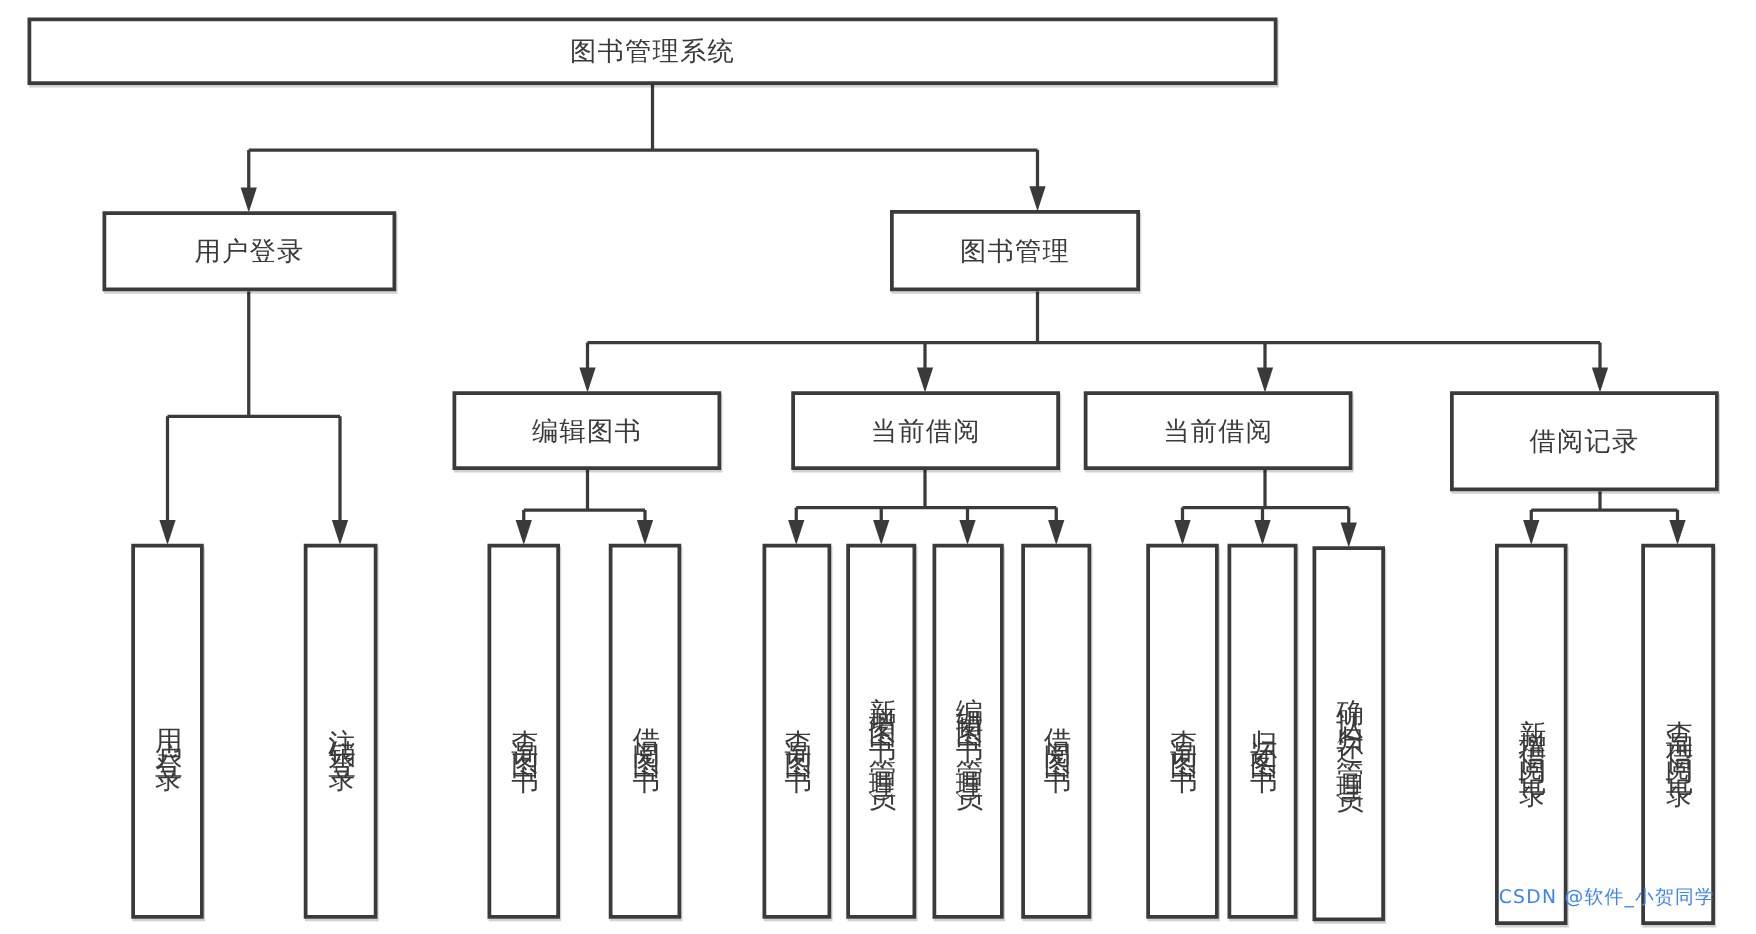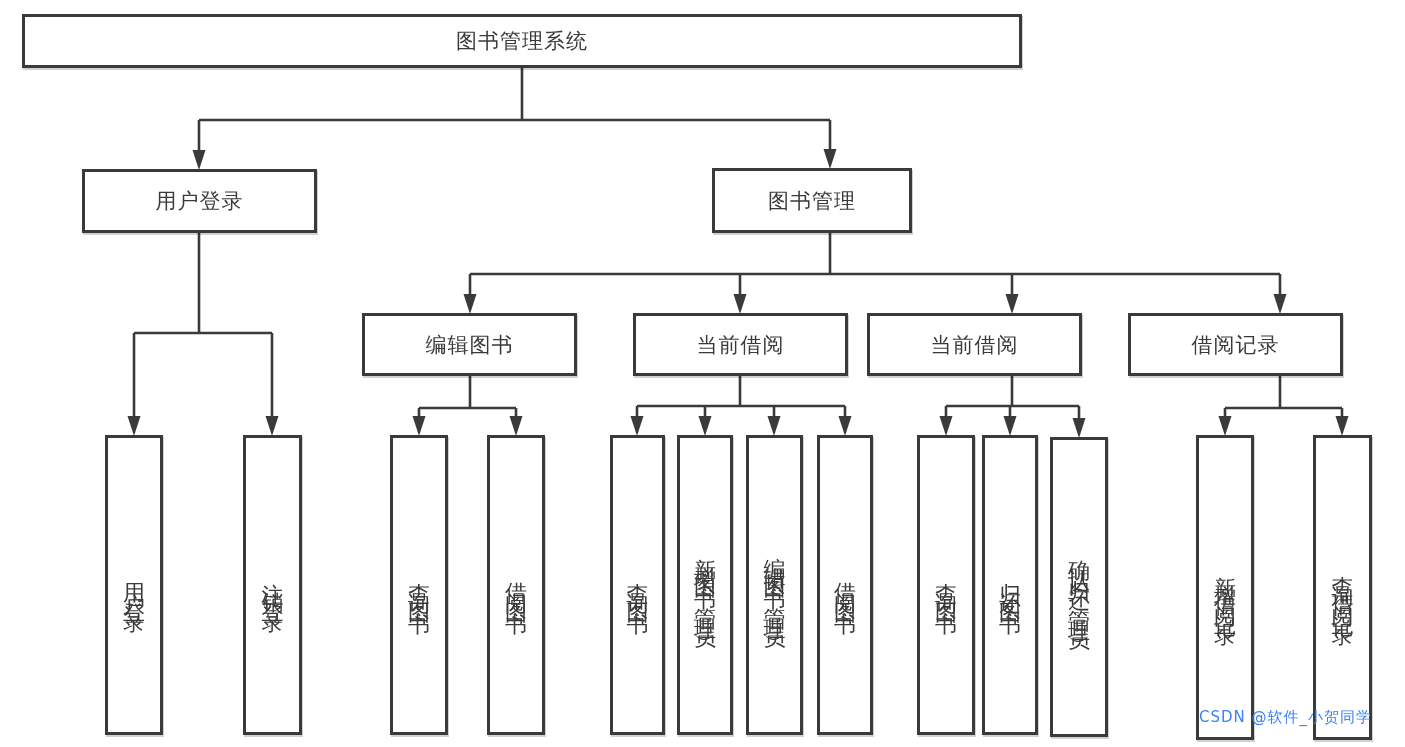--- a/index.html
+++ b/index.html
@@ -74,21 +74,21 @@
 
   <div class="node hbox" style="left:362px;top:313px;width:215px;height:63px">
     <span>编辑图书</span>
   </div>
   <div class="node hbox" style="left:633px;top:313px;width:215px;height:63px">
     <span>当前借阅</span>
   </div>
   <div class="node hbox" style="left:867px;top:313px;width:215px;height:63px">
     <span>当前借阅</span>
   </div>
-  <div class="node hbox" style="left:1128px;top:313px;width:215px;height:63px">
+  <div class="node hbox" style="left:1160px;top:313px;width:215px;height:80px">
     <span>借阅记录</span>
   </div>
 
   <div class="node vbox" style="left:105px;top:435px;width:58px;height:300px">
     <span class="vtext">用户登录</span>
   </div>
   <div class="node vbox" style="left:243px;top:435px;width:59px;height:300px">
     <span class="vtext">注销登录</span>
   </div>
 

